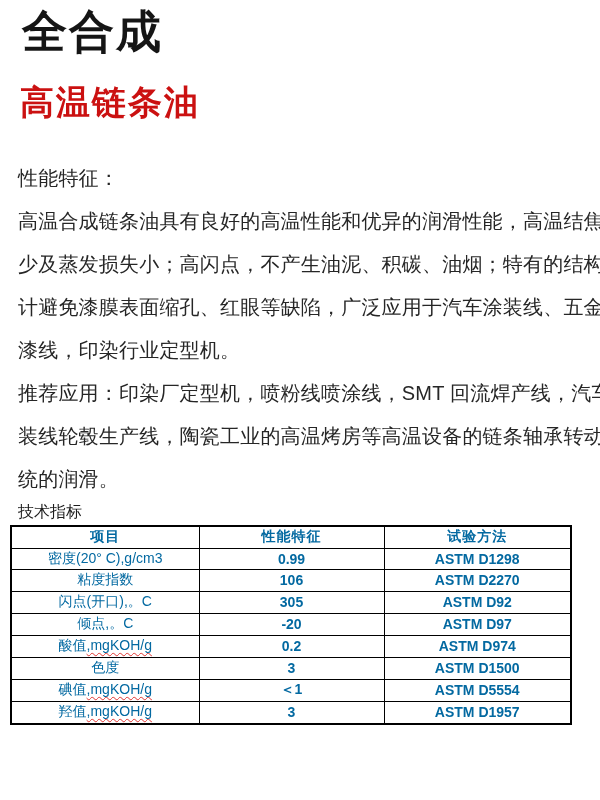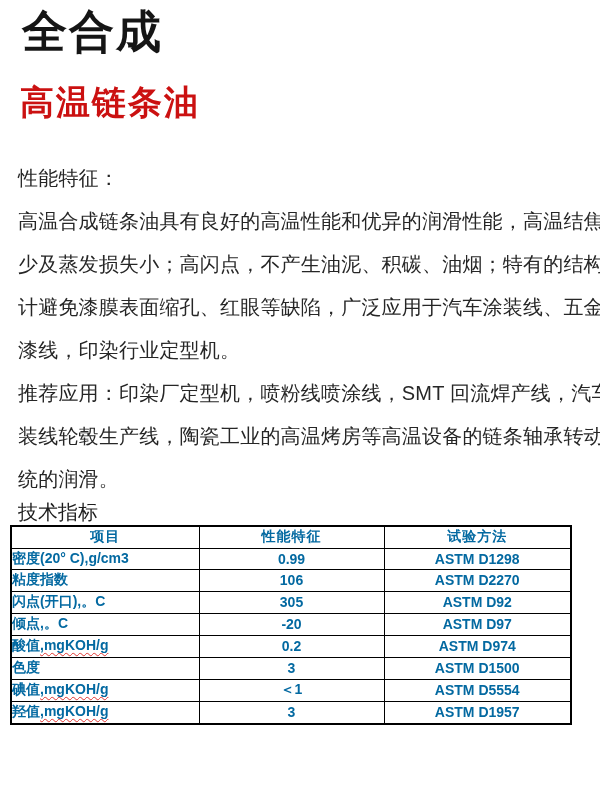--- a/index.html
+++ b/index.html
@@ -31,21 +31,21 @@
     margin: 36px 12px 0 18px;
     font-size: 20px;
     line-height: 43px;
     color: #262626;
     letter-spacing: 0.2px;
   }
   .body-text .line { white-space: nowrap; }
 
   .table-caption {
     margin: 2px 0 0 18px;
-    font-size: 20px;
+    font-size: 16px;
     line-height: 18px;
     font-weight: 500;
     color: #1c1c1c;
   }
 
   table.spec {
     border-collapse: collapse;
     table-layout: fixed;
     margin: 4px 0 0 10px;
     width: 560px;
@@ -58,23 +58,23 @@
     padding: 0;
     overflow: hidden;
   }
   table.spec th {
     height: 21px;
     text-align: center;
     font-weight: 700;
     letter-spacing: 1px;
   }
   td.item {
-    text-align: left;
+    text-align: center;
     padding-left: 8px;
-    font-weight: 700;
+    font-weight: 400;
     height: 21px;
   }
   td.val, td.method {
     text-align: center;
     font-weight: 600;
   }
   tr.row-density td { height: 20px; }
   tr.row-viscosity td { height: 60px; vertical-align: middle; }
   .cell-line { display: block; height: 20px; line-height: 20px; }
   .wavy {

